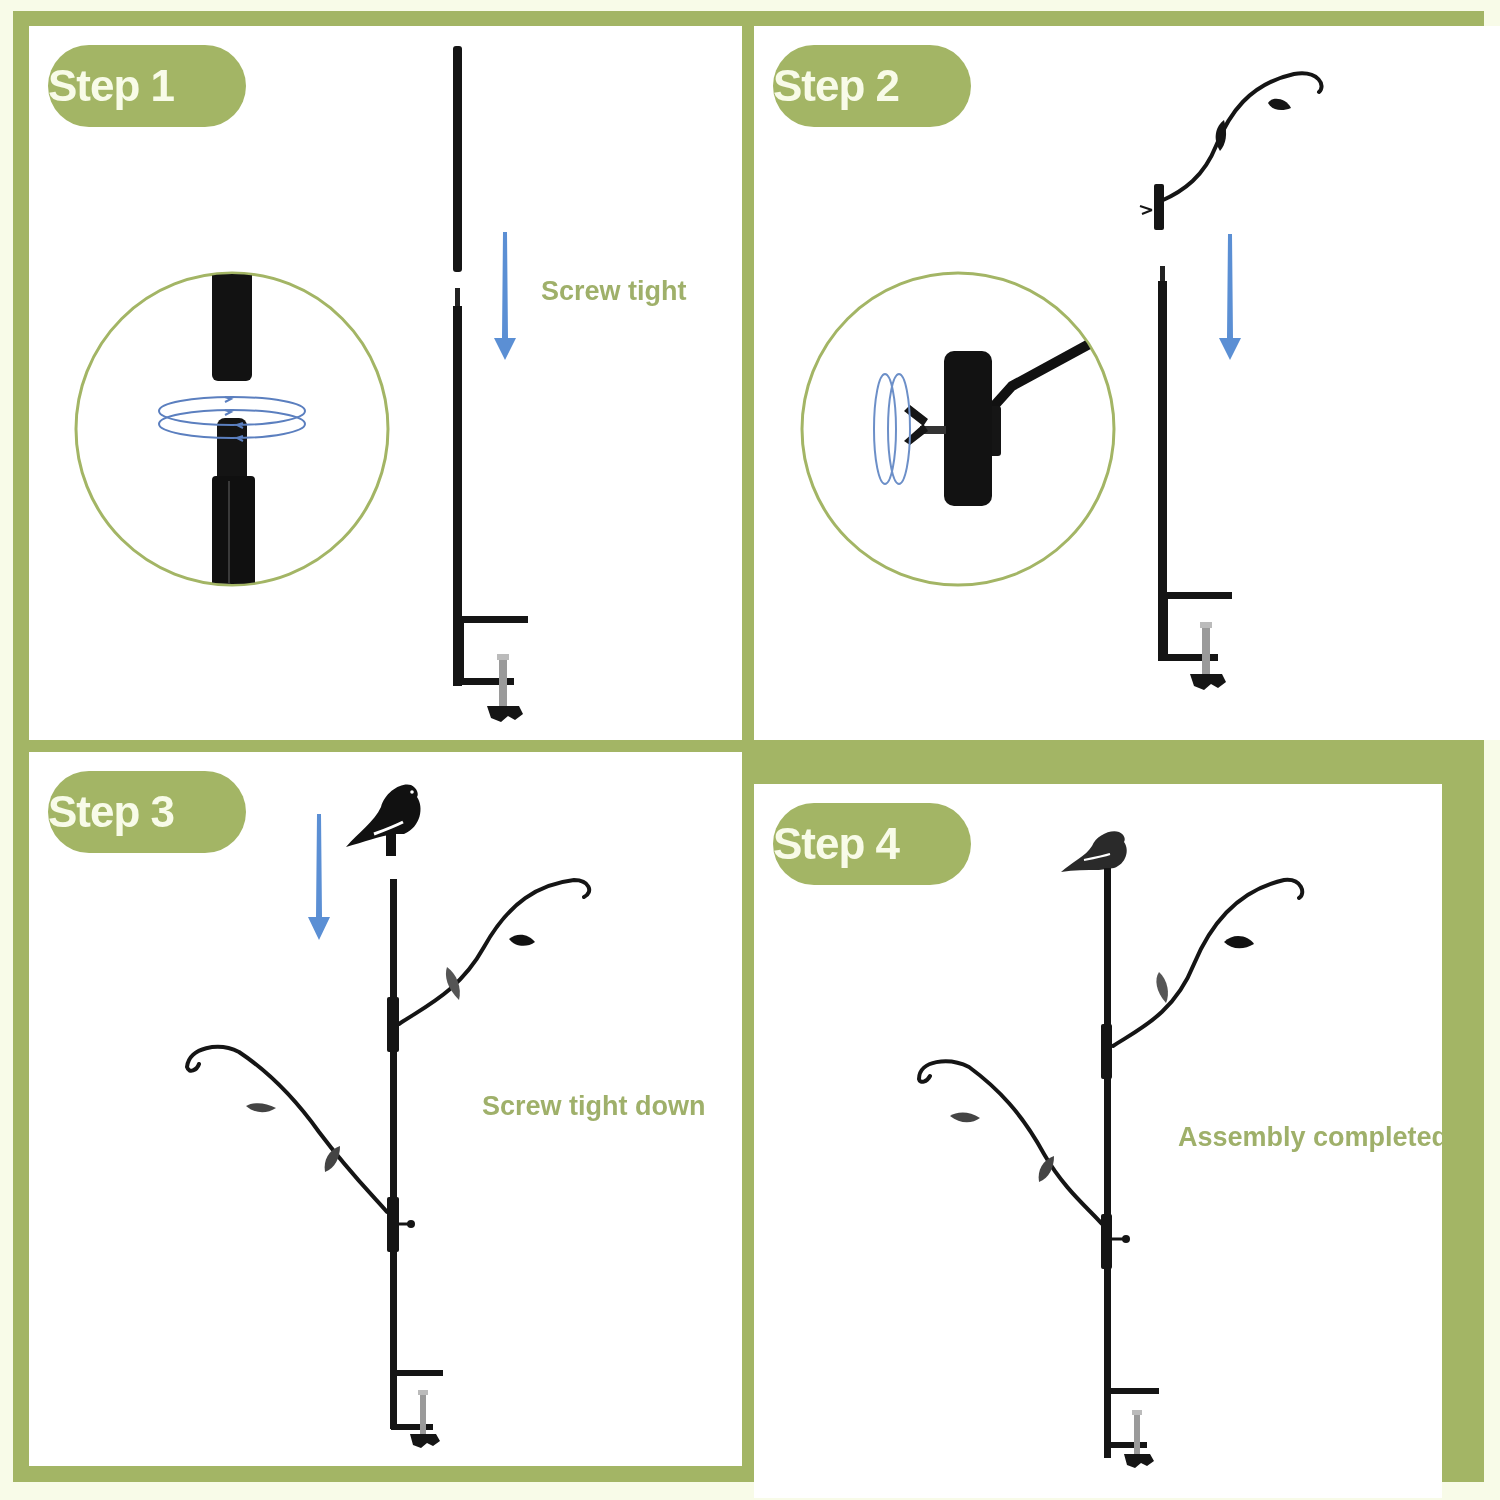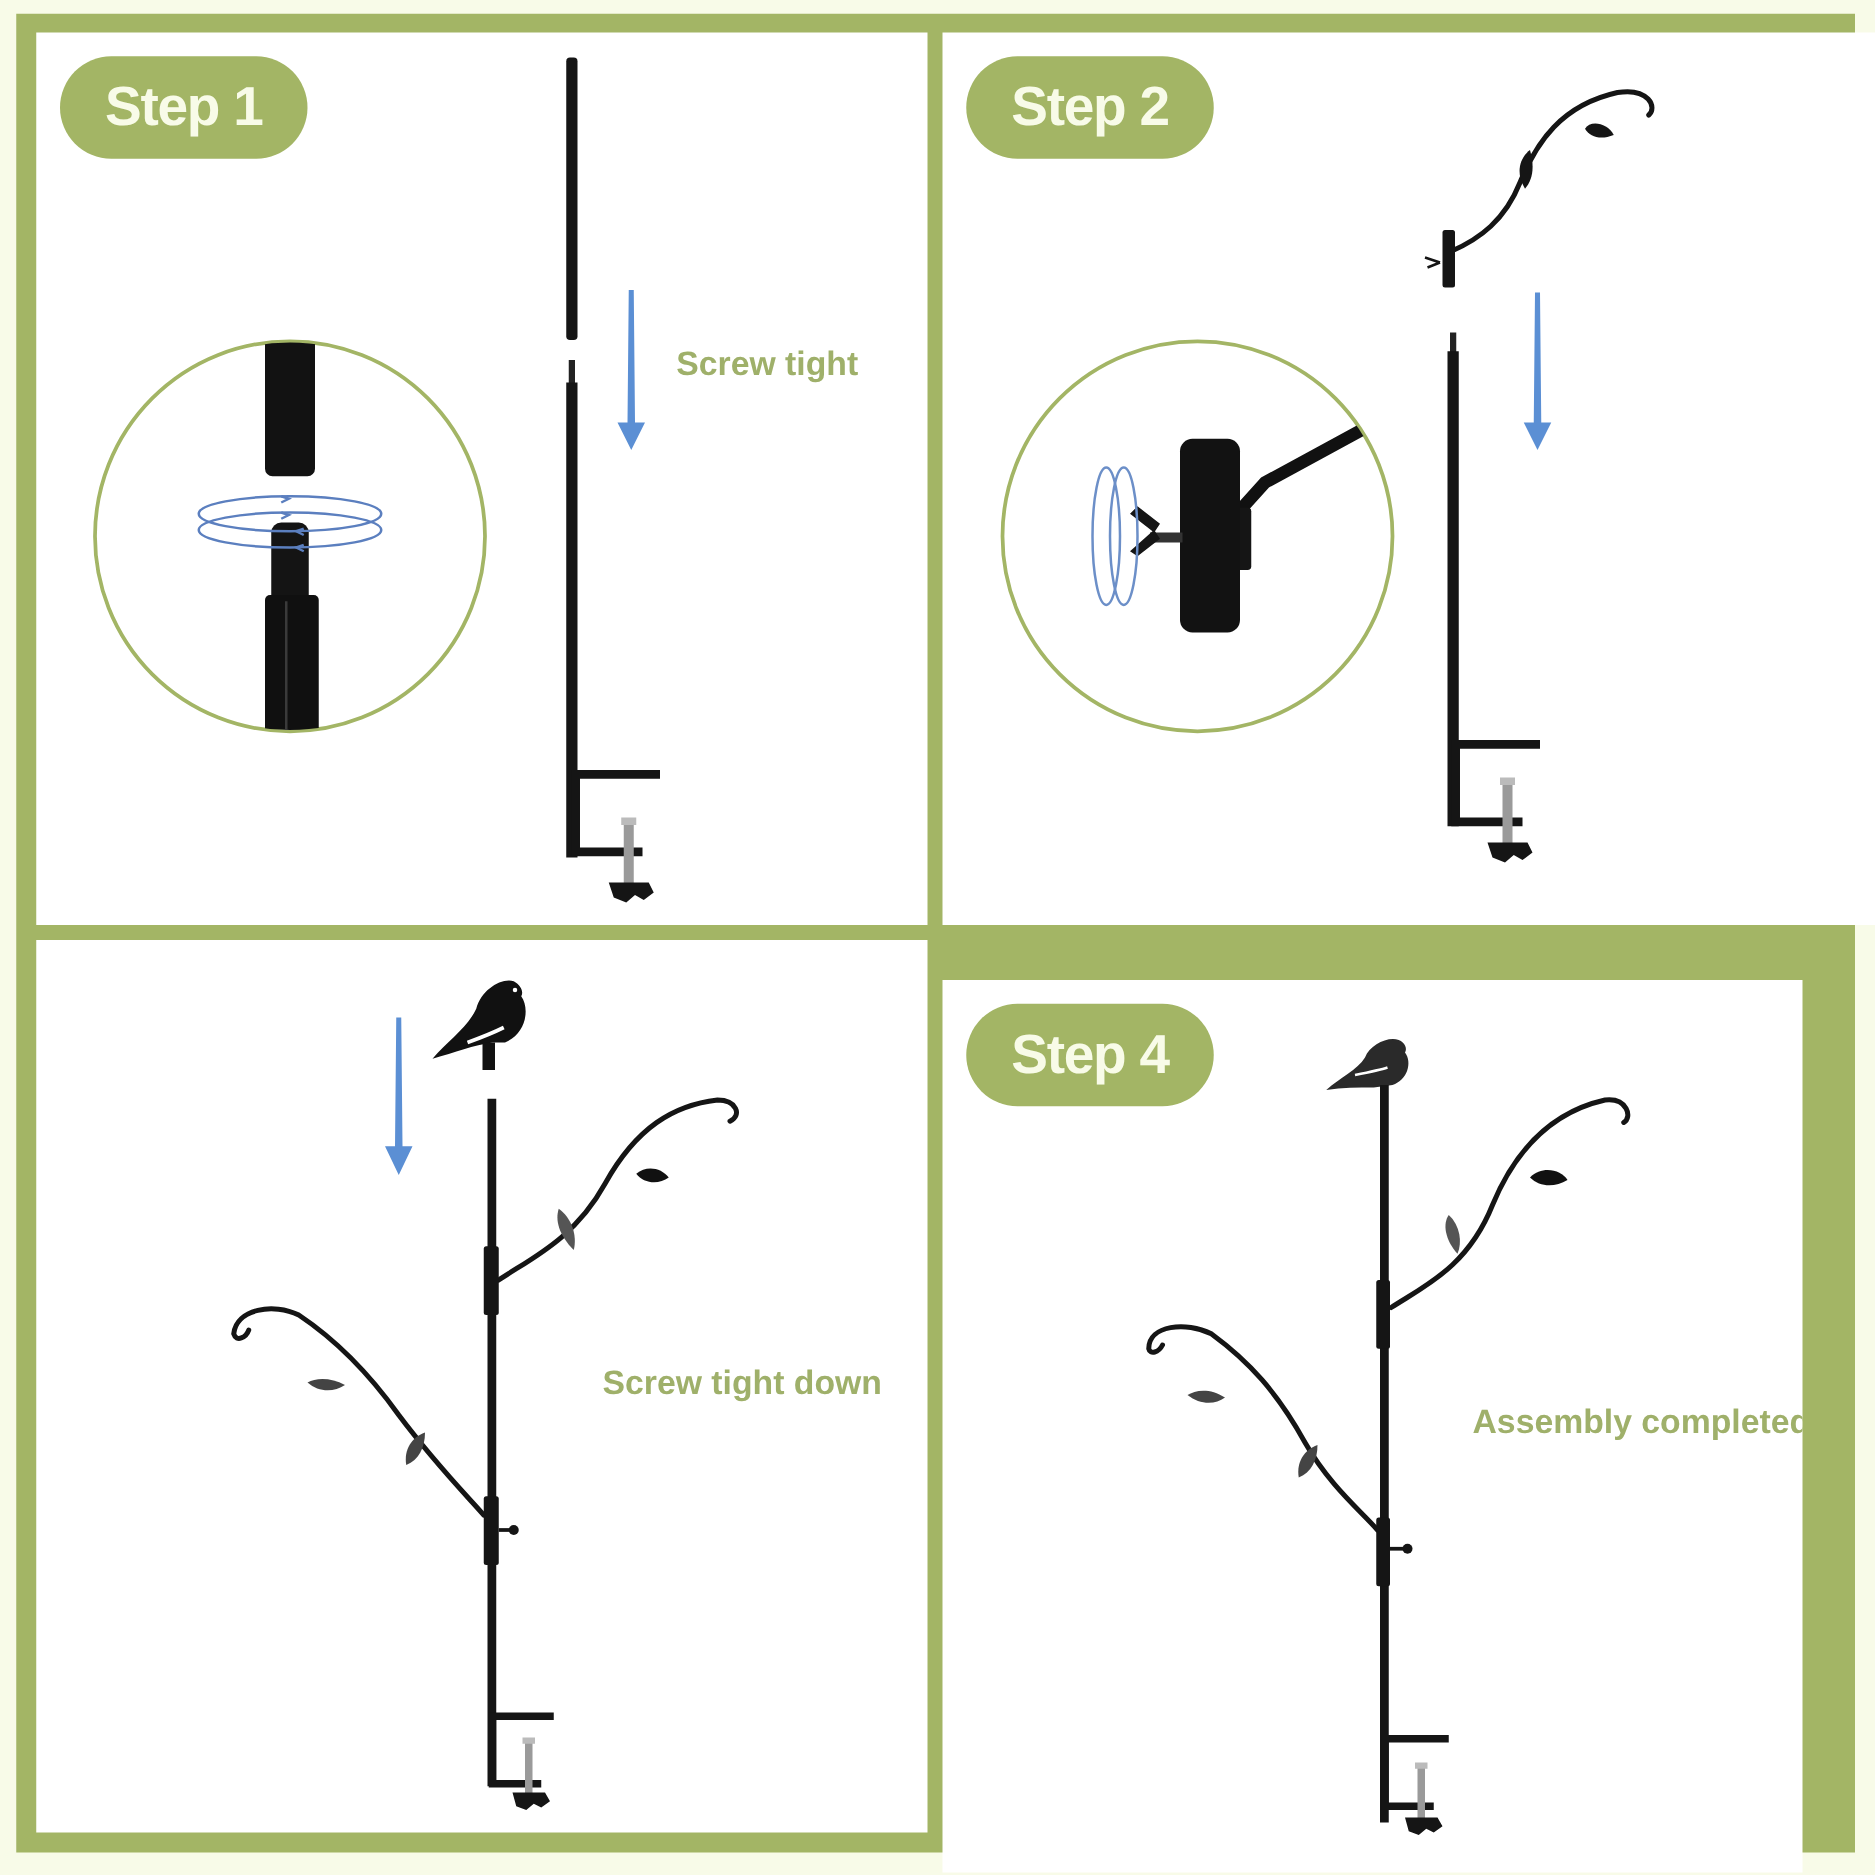--- a/index.html
+++ b/index.html
@@ -18,21 +18,21 @@
   #p1 { left: 29px;  top: 26px;  width: 713px; height: 714px; }
   #p2 { left: 754px; top: 26px;  width: 770px; height: 714px; }
   #p3 { left: 29px;  top: 752px; width: 713px; height: 714px; }
   #p4 { left: 754px; top: 784px; width: 688px; height: 714px; }
 
   .pill {
     position: absolute; left: 19px; top: 19px;
     width: 198px; height: 82px; border-radius: 41px;
     background: #a3b565; color: #f8fbe8;
     font-family: "Liberation Sans", sans-serif; font-weight: bold;
-    font-size: 44px; line-height: 82px; text-align: center;
+    font-size: 44px; line-height: 82px; 
     letter-spacing: -1px;
   }
   .caption {
     position: absolute; color: #9fb06a; font-weight: bold;
     font-family: "Liberation Sans", sans-serif; font-size: 27px;
     text-align: center; line-height: 30px; white-space: nowrap;
   }
   svg.art { position: absolute; left: 0; top: 0; }
 </style>
 </head>
@@ -127,20 +127,21 @@
     </g>
 
     <g fill="#5b8fd4">
       <polygon points="474,208 478,208 479,312 487,312 476,334 465,312 473,312"></polygon>
     </g>
   </svg>
 
 </div>
 
 <div class="panel" id="p3">
+  <div class="pill">Step 3</div>
 
   <svg class="art" width="713" height="714">
 
     <g fill="#111">
       <path d="M317,95 C330,80 345,70 352,55 C356,40 372,30 382,33 C388,36 390,42 388,45 C395,55 392,75 375,82 L365,82 C350,84 335,90 317,95z"></path>
       <rect x="357" y="82" width="10" height="22"></rect>
     </g>
     <path d="M345,82 C356,78 366,74 374,70" stroke="#fff" stroke-width="3" fill="none"></path>
     <circle cx="383" cy="40" r="1.8" fill="#fff"></circle>
 

